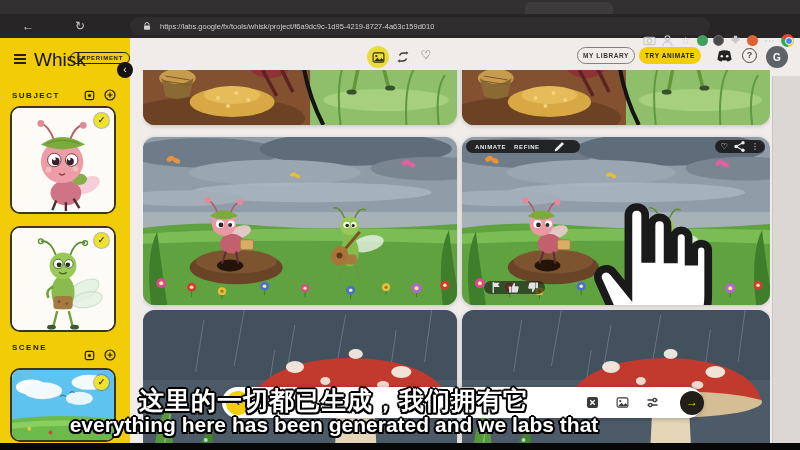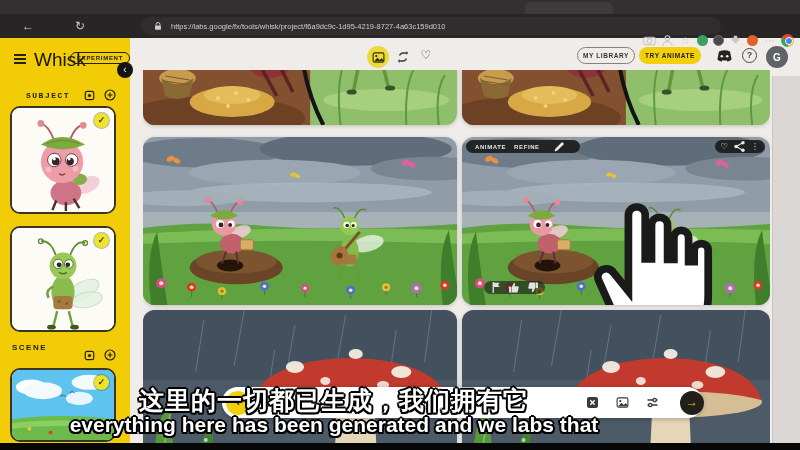--- a/index.html
+++ b/index.html
@@ -7,21 +7,21 @@
   .page { position:relative; width:800px; height:450px; overflow:hidden; background:#EFECE9; }
 
   
   .chrome { position:absolute; left:0; top:0; width:800px; height:38px; background:#272526; z-index:40; }
   .tabstrip { position:absolute; left:0; top:0; width:800px; height:14px; background:#323031; }
   .tab-hint { position:absolute; left:525px; top:2px; width:88px; height:12px; background:#3d3b3c; border-radius:6px 6px 0 0; }
   .urlrow { position:absolute; left:0; top:14px; width:800px; height:24px; background:#272526; display:flex; align-items:center; }
   .nav-glyph { color:#c9c9c9; font-size:12px; line-height:24px; text-align:center; width:20px; }
   .nav-back { position:absolute; left:18px; }
   .nav-reload { position:absolute; left:70px; }
-  .url-pill { position:absolute; left:141px; top:3px; width:580px; height:18px; background:#2f2d2e; border-radius:9px; display:flex; align-items:center; }
+  .url-pill { position:absolute; left:130px; top:3px; width:580px; height:18px; background:#2f2d2e; border-radius:9px; display:flex; align-items:center; }
   .lock { margin-left:12px; }
   .url-text { margin-left:8px; color:#cfcfcf; font-size:7.5px; white-space:nowrap; overflow:hidden; }
   .chrome-icons { position:absolute; right:2px; top:14px; height:24px; display:flex; align-items:center; gap:5px; padding-right:4px; }
   .ci { width:13px; height:13px; display:flex; align-items:center; justify-content:center; color:#c9c9c9; font-size:10px; }
   .dot-green { width:11px; height:11px; border-radius:50%; background:#3f9e62; }
   .dot-gray  { width:11px; height:11px; border-radius:50%; background:#4a4849; border:1px solid #6f6d6e; }
   .dot-orange{ width:11px; height:11px; border-radius:50%; background:#e0622e; }
   .profile-multi { width:13px; height:13px; border-radius:50%;
     background:conic-gradient(from -60deg, #ea4335 0 120deg, #fbbc05 120deg 240deg, #34a853 240deg 360deg); position:relative; }
   .profile-multi::after { content:""; position:absolute; left:3.5px; top:3.5px; width:6px; height:6px; border-radius:50%; background:#4285f4; border:1px solid #fff; }
@@ -530,21 +530,21 @@
         </svg>
     </div>
     <div class="help-btn">?</div>
     <div class="avatar">G</div>
 
     <div class="sidebar">
       <span class="hamburger"></span>
       <span class="whisk-title">Whisk</span>
       <span class="exp-badge">EXPERIMENT</span>
 
-      <span class="section-label" style="left:26px; top:53px;font-family:Liberation Mono, monospace;">SUBJECT</span>
+      <span class="section-label" style="left:12px; top:53px;">SUBJECT</span>
       <div class="section-icons" style="left:84px; top:51px;">
         <svg width="11" height="11" viewBox="0 0 12 12">
             <use href="#sym-media" width="12" height="12"></use>
           </svg>
         <svg width="12" height="12" viewBox="0 0 13 13">
             <use href="#sym-plus-circle" width="13" height="13"></use>
           </svg>
       </div>
 
       <div class="thumb-card" style="top:68px; height:108px;">

